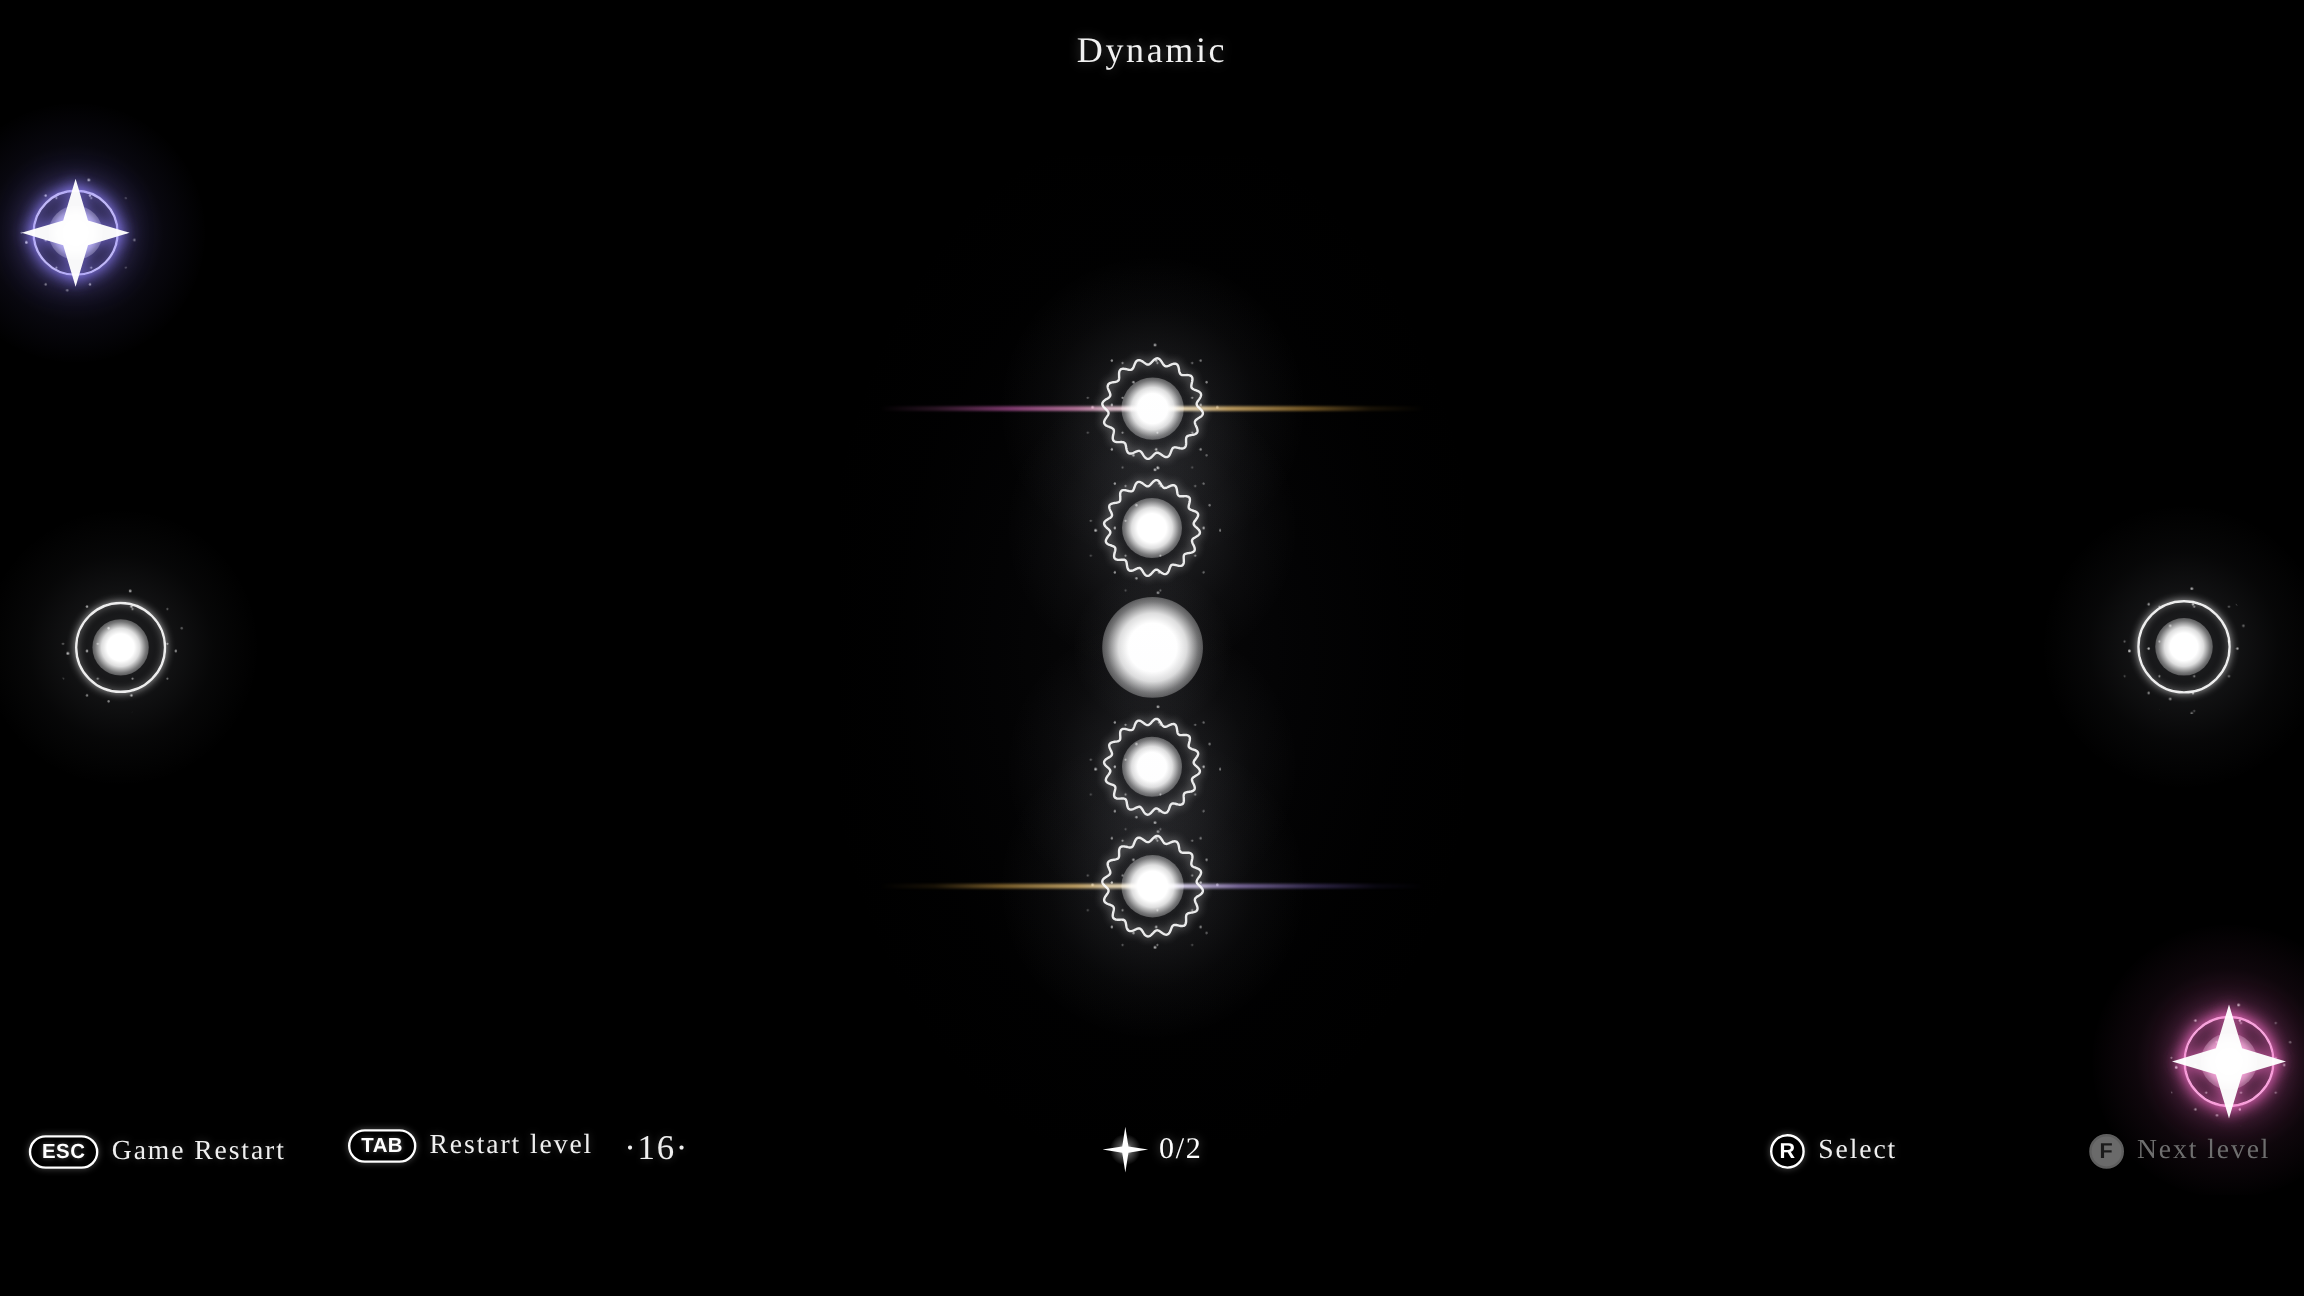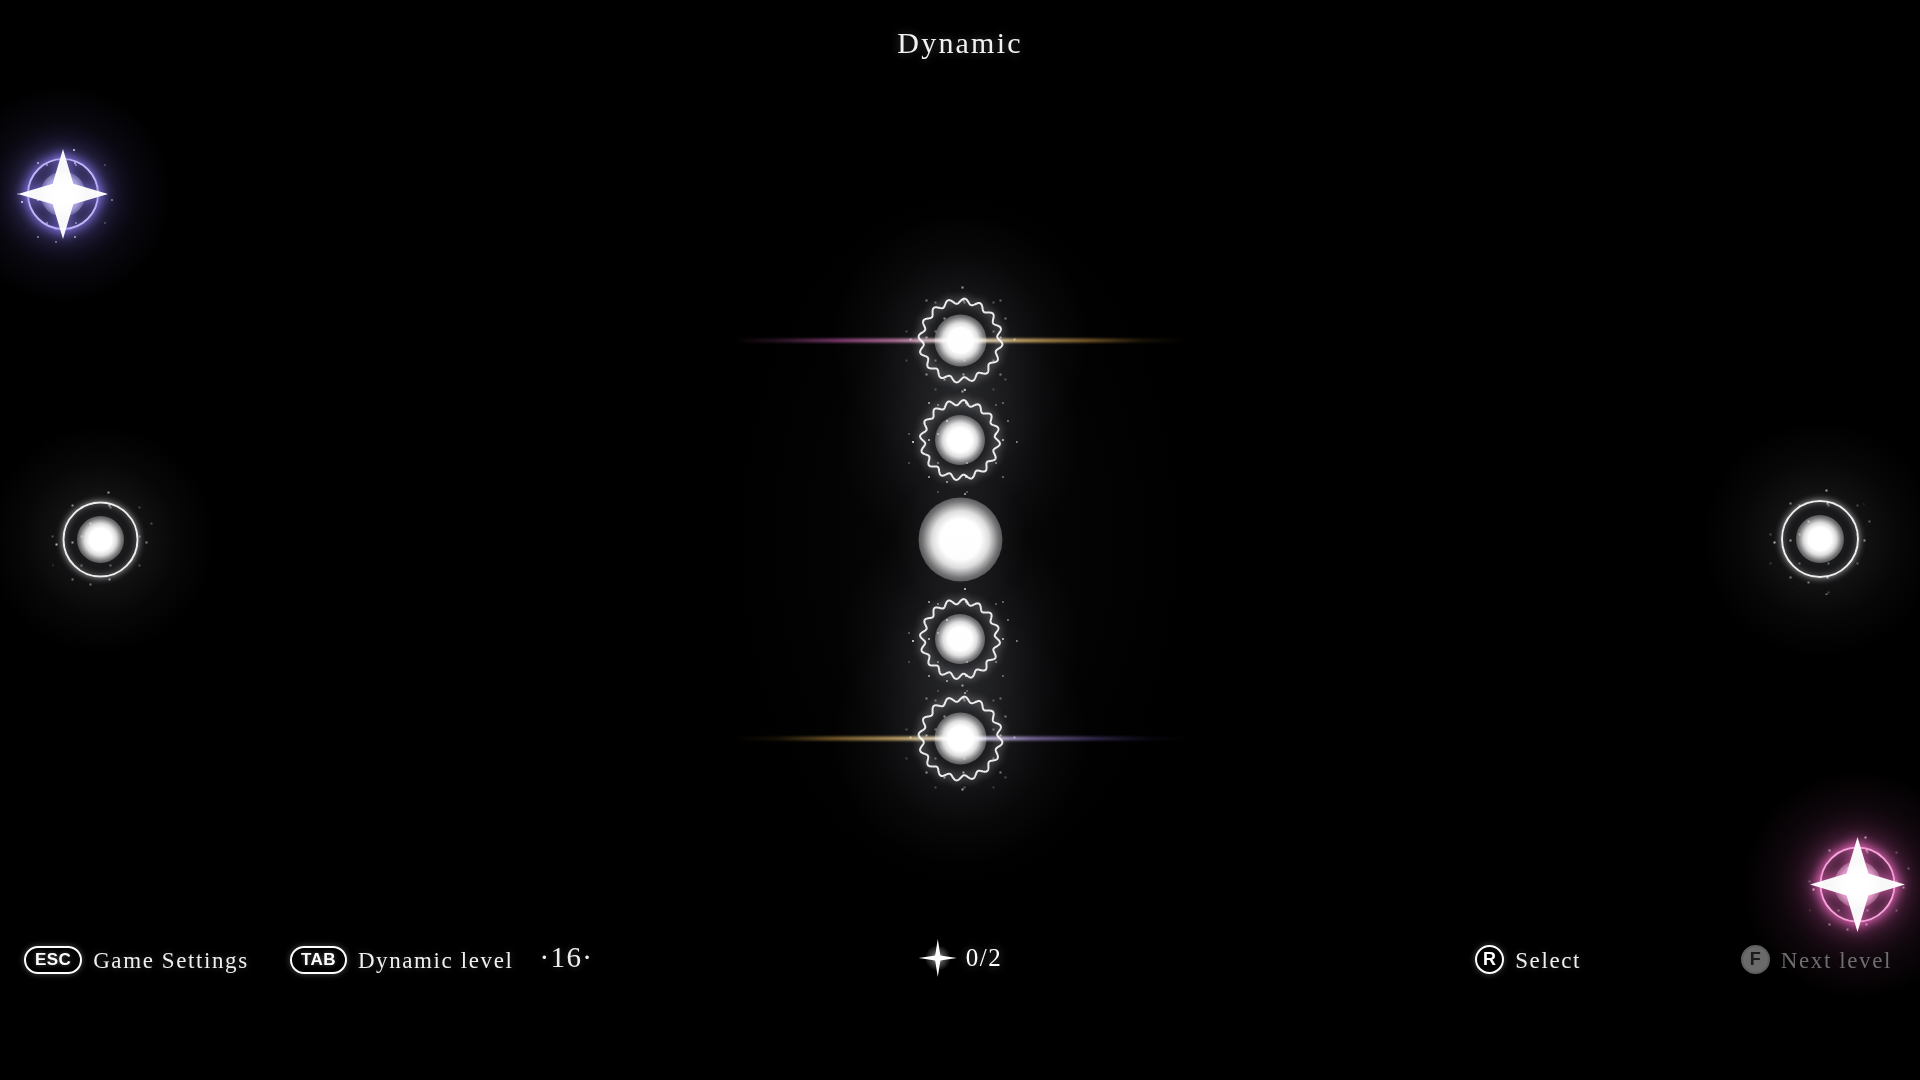--- a/index.html
+++ b/index.html
@@ -181,21 +181,21 @@
   .hud {
     position: absolute;
     left: 0;
     bottom: 0;
     width: 100%;
     height: 82px;
   }
   .hud-group {
     position: absolute;
     display: flex;
-    align-items: flex-end;
+    align-items: flex-start;
     white-space: nowrap;
     user-select: none;
   }
 
   .key-pill, .key-circle {
     display: inline-flex;
     align-items: center;
     justify-content: center;
     box-sizing: border-box;
     font-family: "Liberation Sans", "DejaVu Sans", sans-serif;
@@ -356,26 +356,26 @@
             <path d="M0 -47.5 L10.925 -10.925 L47.5 0 L10.925 10.925 L0 47.5 L-10.925 10.925 L-47.5 0 L-10.925 -10.925 Z" fill="#ffffff" opacity="0.97" style="filter:drop-shadow(0 0 7px rgba(242,110,196,0.95))"></path>
           </svg>
         </div>
       </div>
     </div>
 
   <div class="hud">
 
     <div class="hud-group" style="left:24px; bottom:22px;">
       <span class="key-pill">ESC</span>
-      <span class="hud-label">Game Settings</span>
+      <span class="hud-label">Game Restart</span>
     </div>
 
     <div class="hud-group" style="left:290px; bottom:22px;margin-top:20px;">
       <span class="key-pill">TAB</span>
-      <span class="hud-label">Dynamic level</span>
+      <span class="hud-label">Restart level</span>
       <span class="hud-sub">·16·</span>
     </div>
 
     <div class="score-group">
       <span class="score-star">
         <svg viewBox="0 0 40 40" width="40" height="40" aria-hidden="true">
           <defs>
             <radialGradient id="starGlow" cx="50%" cy="50%" r="50%">
               <stop offset="0%" stop-color="#ffffff" stop-opacity="0.95"></stop>
               <stop offset="45%" stop-color="#ffffff" stop-opacity="0.30"></stop>

